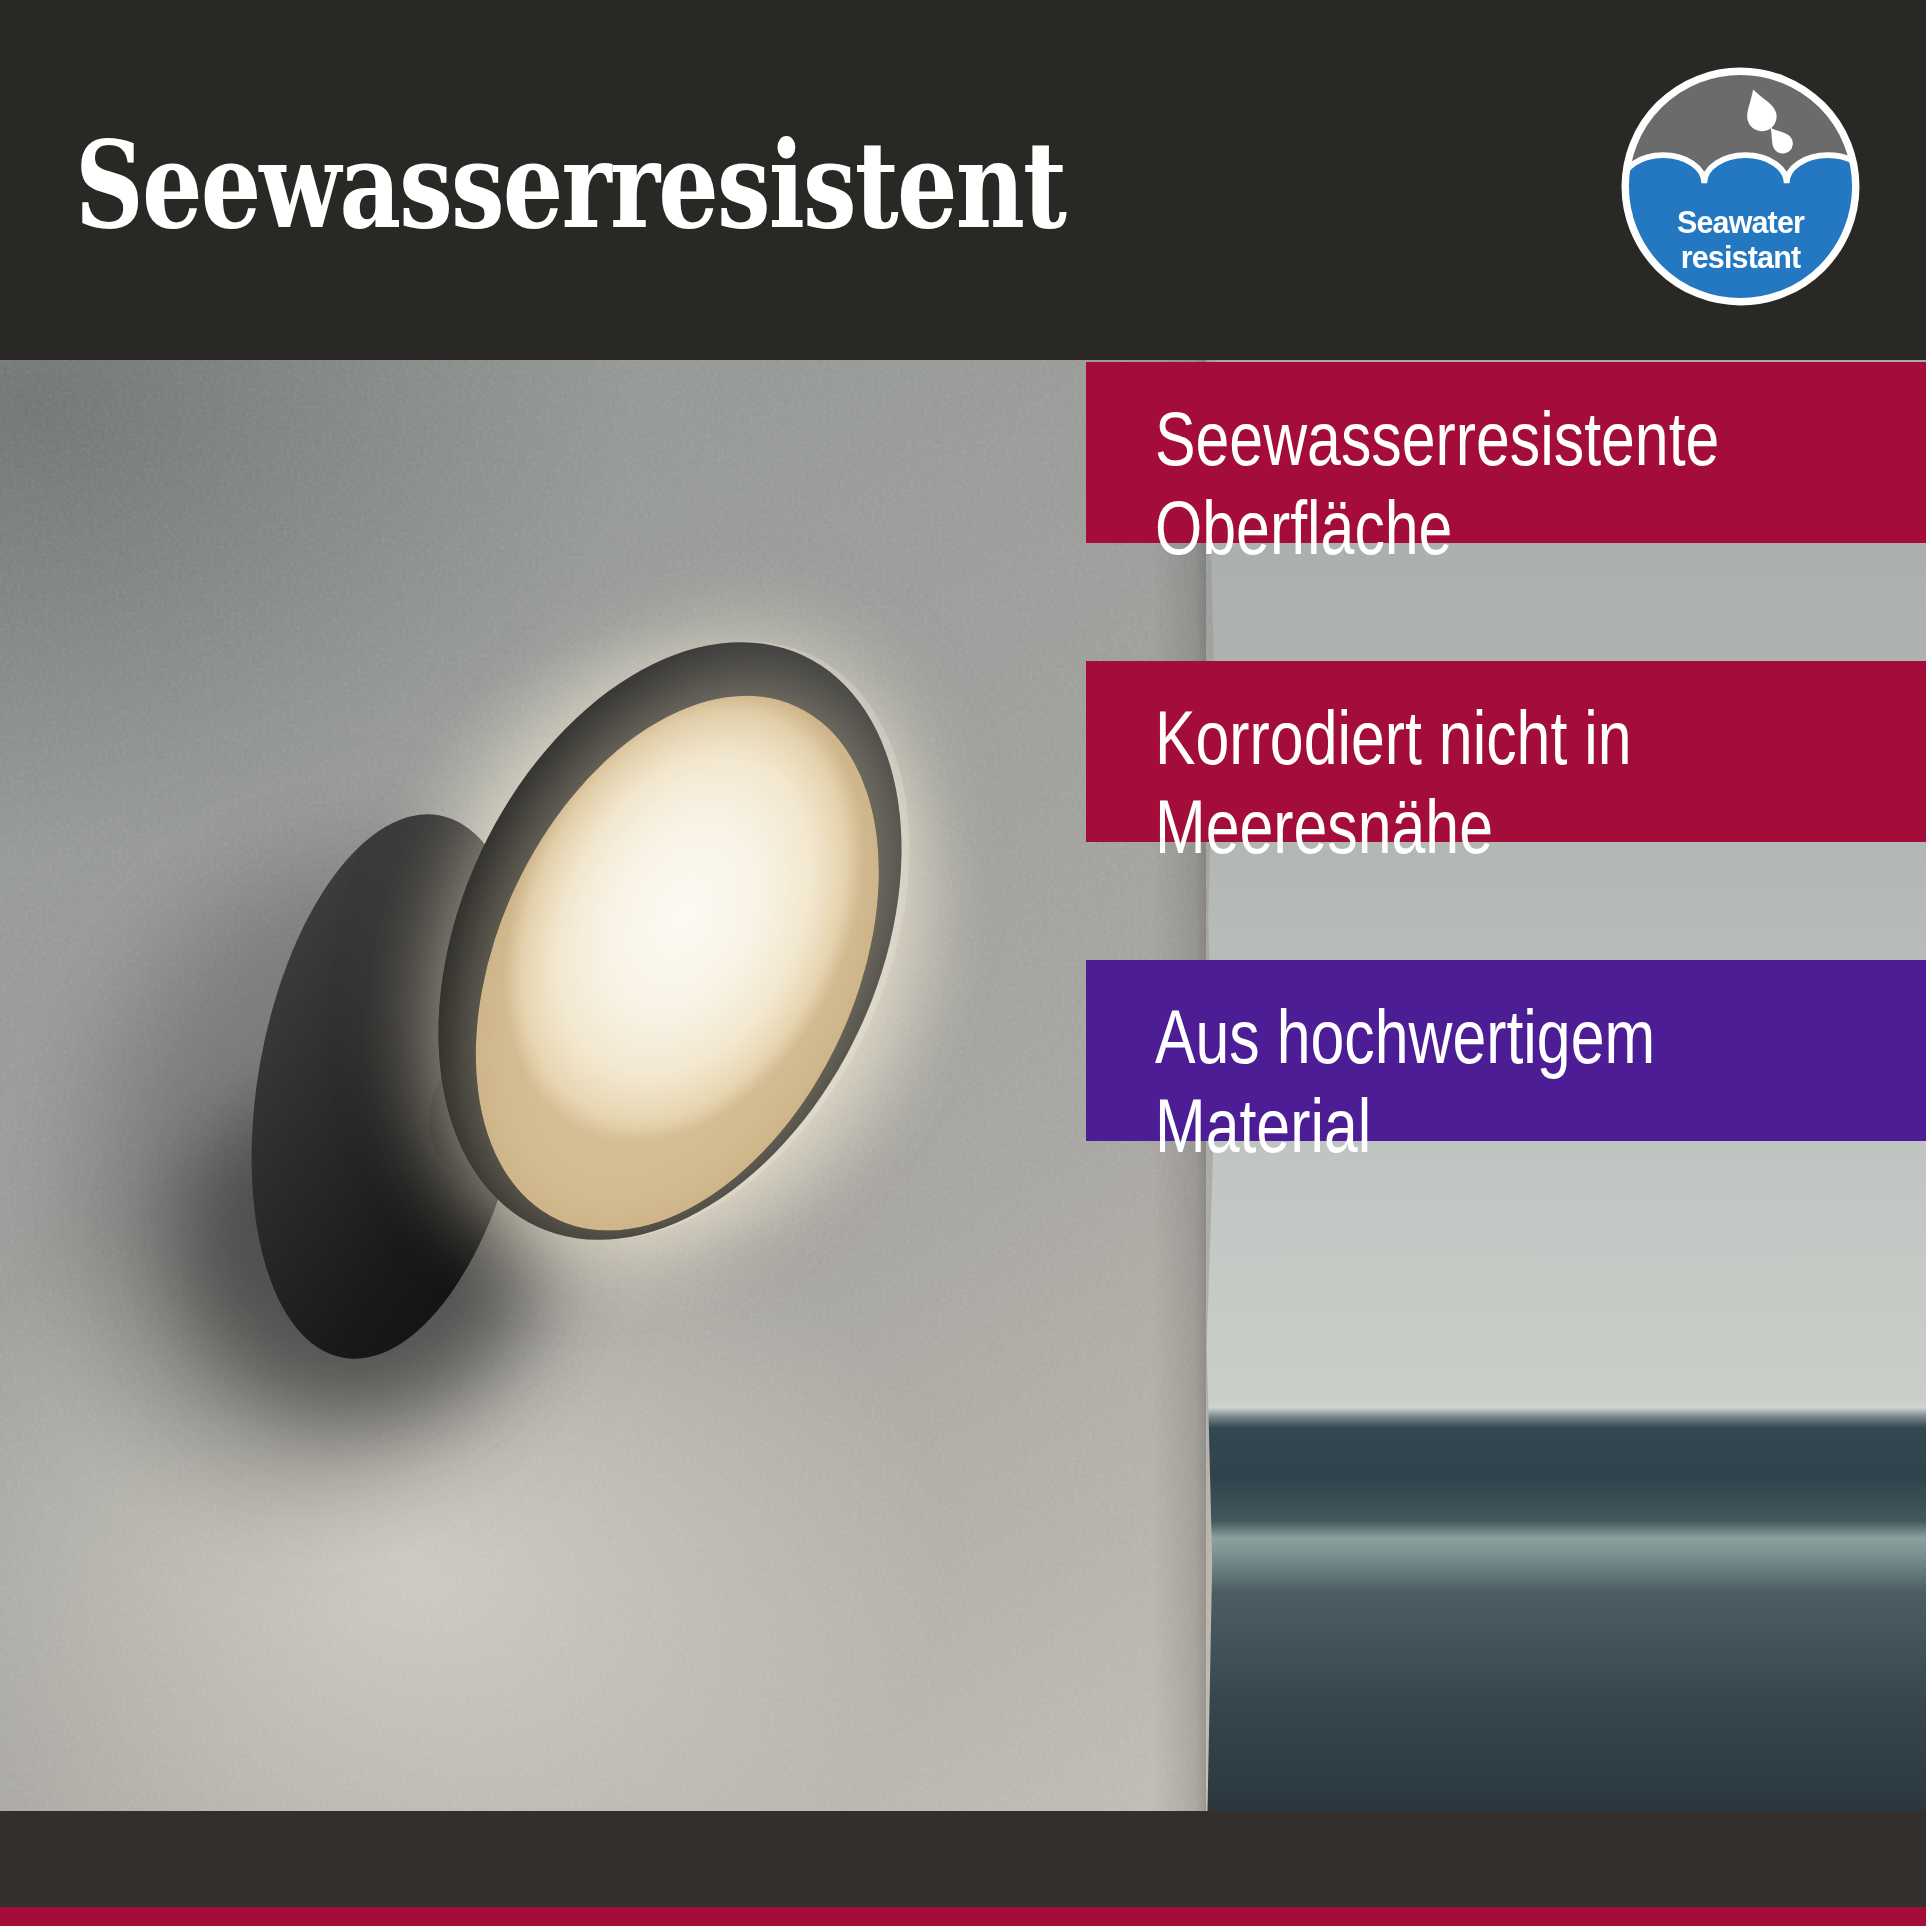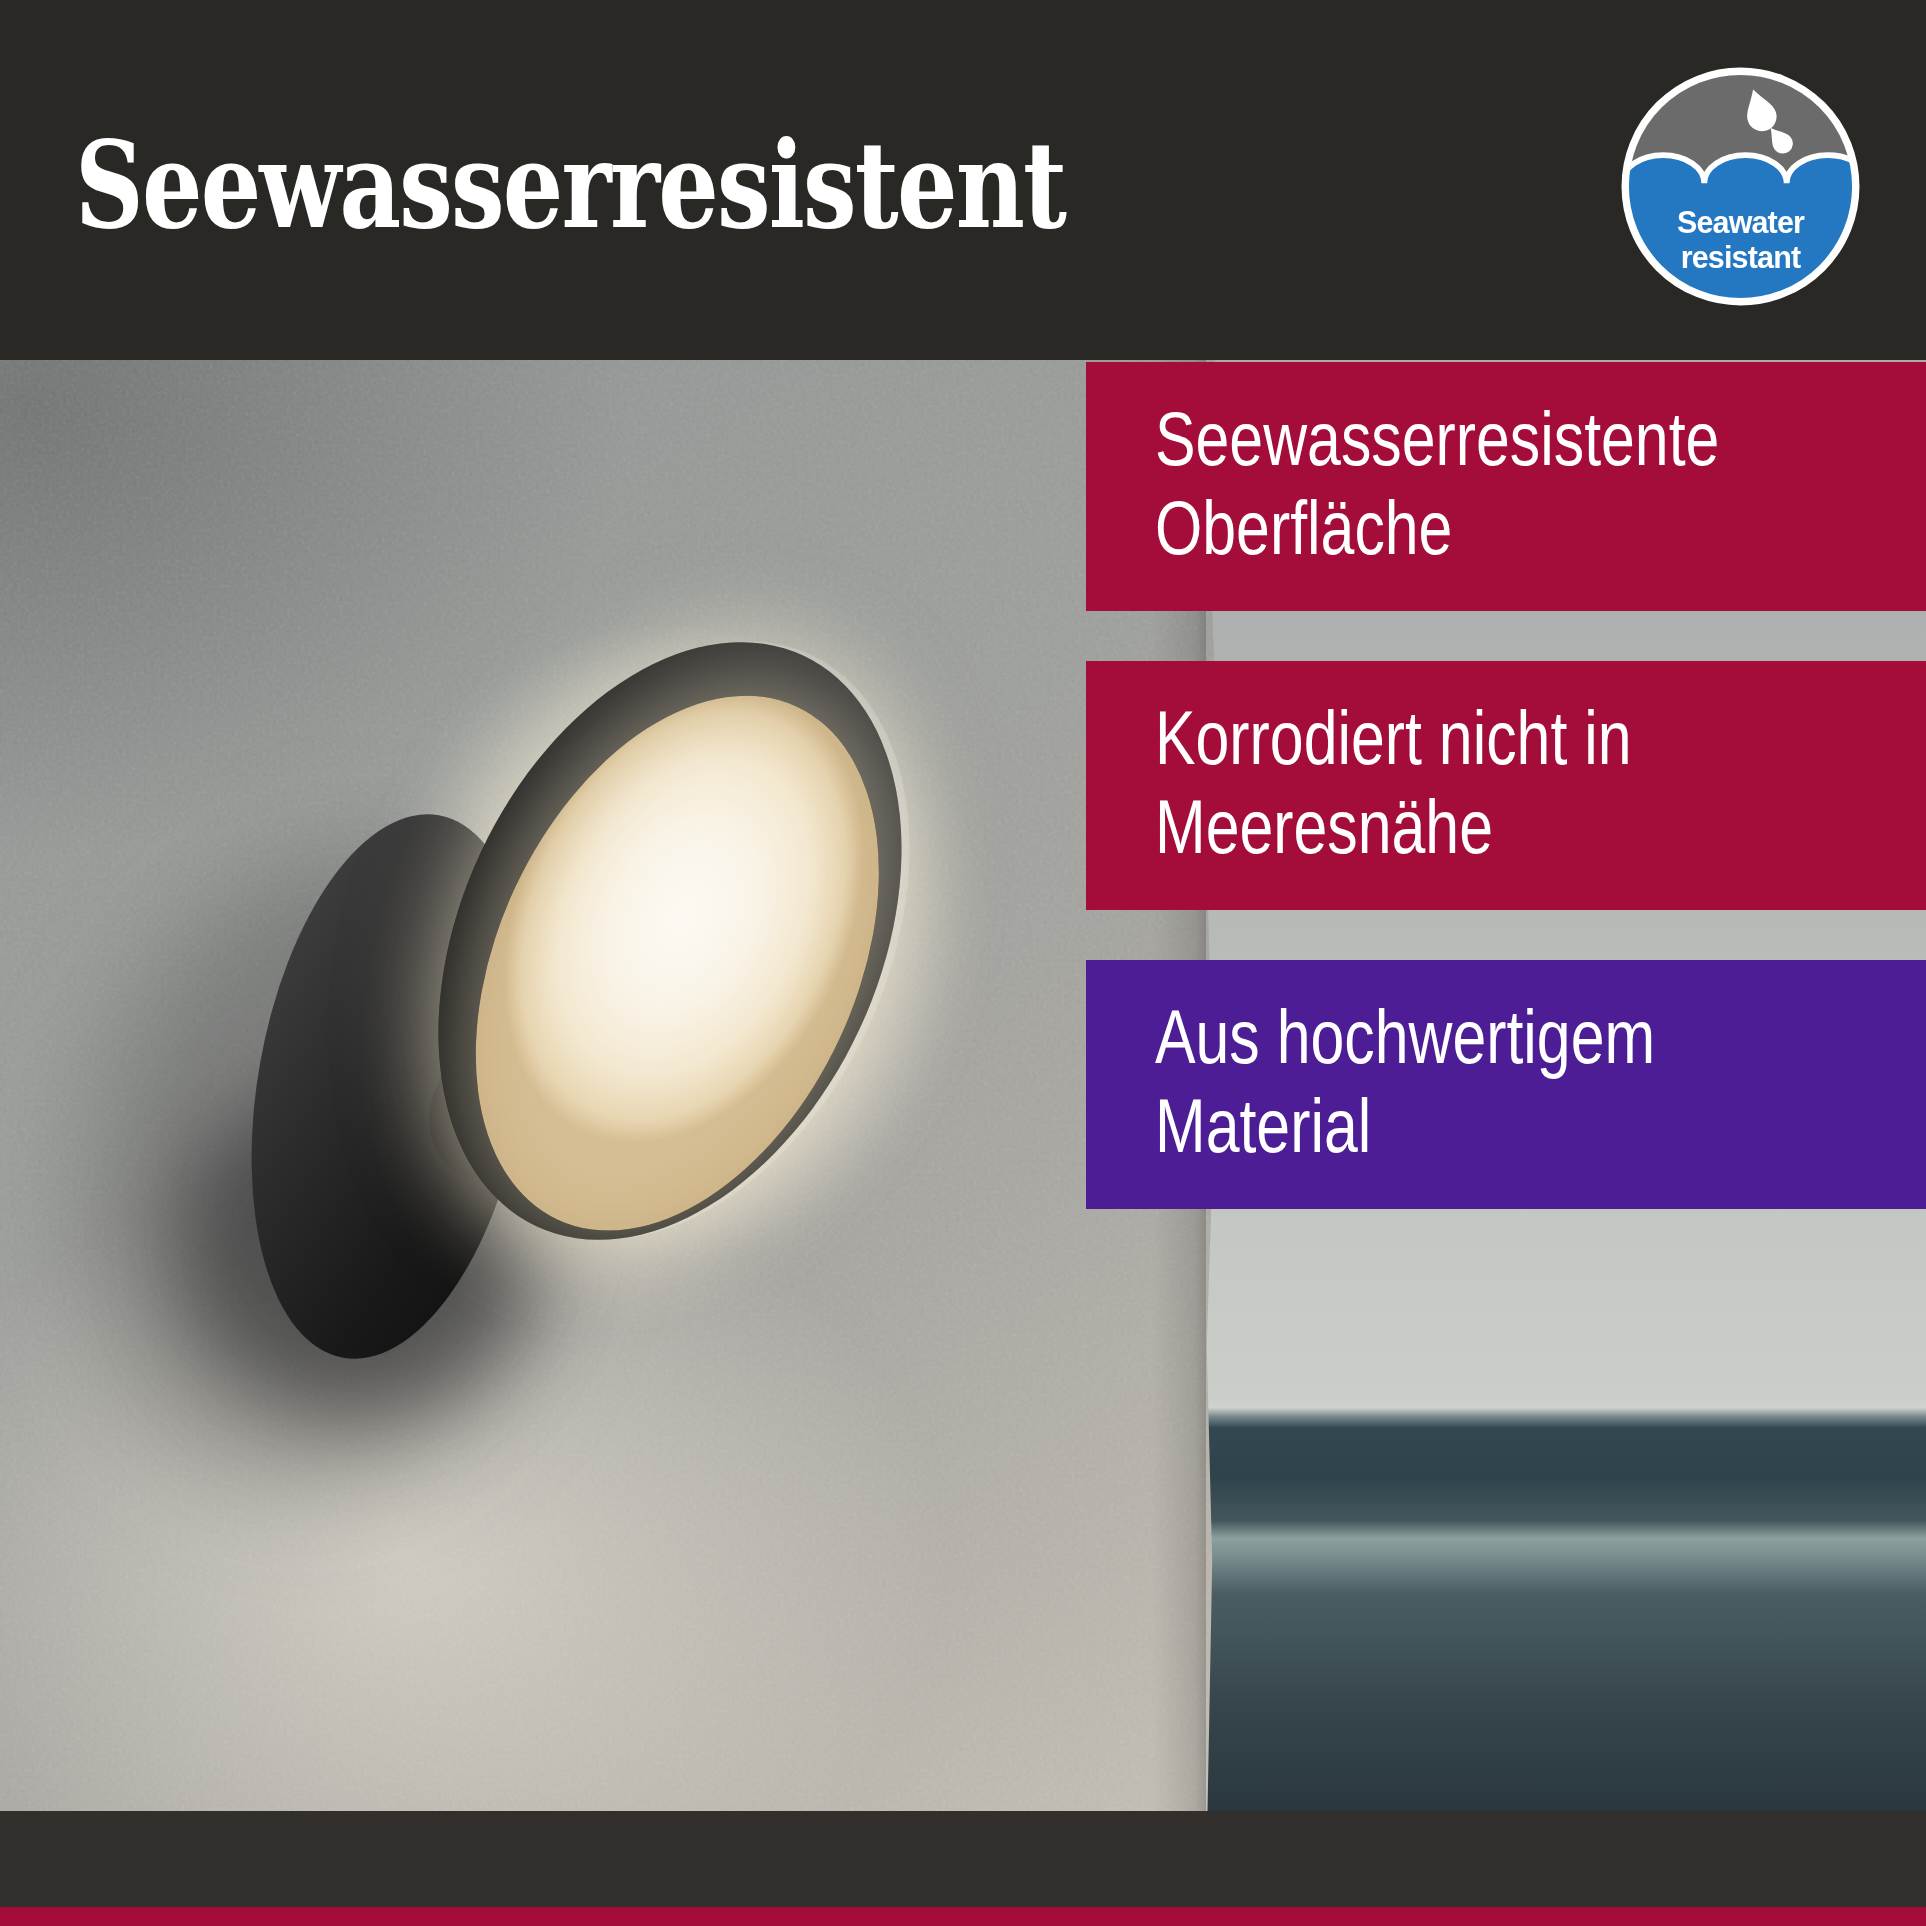--- a/index.html
+++ b/index.html
@@ -60,21 +60,21 @@
   .lamp-arm{position:absolute;left:432px;top:678px;width:131px;height:146px;border-radius:46%;
     background:#161616;transform:rotate(22deg);}
   .lamp-head{position:absolute;left:461px;top:266px;width:418px;height:630px;border-radius:50%;
     transform:rotate(25deg);
     background:linear-gradient(205deg,#3a3a3a 0%,#242424 32%,#101010 78%);
     box-shadow:7px -3.9px 0 rgba(248,248,245,0.22), 0 0 85px 19px rgba(255,244,219,0.35);}
   .lamp-diffuser{position:absolute;left:46px;top:49px;width:358px;height:566px;border-radius:50%;
     background:radial-gradient(closest-side at 46% 42%, #fdfaf3 0%, #f9f3e6 42%, #f3e8d0 70%, #e8d6b2 90%, #d6be94 100%);
     box-shadow:inset 0 0 62px rgba(140,100,45,0.18), 0 0 92px 23px rgba(255,243,214,0.45);}
   
-  .banner{position:absolute;left:1086px;width:840px;height:249px;background:#a40d39;}
+  .banner{position:absolute;left:1086px;width:840px;height:181px;background:#a40d39;}
   .banner-1{top:362px;} .banner-2{top:661px;} .banner-3{top:960px;}
   .banner-text{
     position:absolute;left:69px;top:32px;color:#ffffff;
     font-size:76px;line-height:89px;font-weight:400;letter-spacing:0px;
     transform:scaleX(0.80);transform-origin:left top;white-space:nowrap;
   }
   
   .footer-bar{position:absolute;left:0;top:1811px;width:1926px;height:96px;background:#322f2c;}
   .accent-strip{position:absolute;left:0;top:1907px;width:1926px;height:19px;background:#a40d39;}
 </style>

